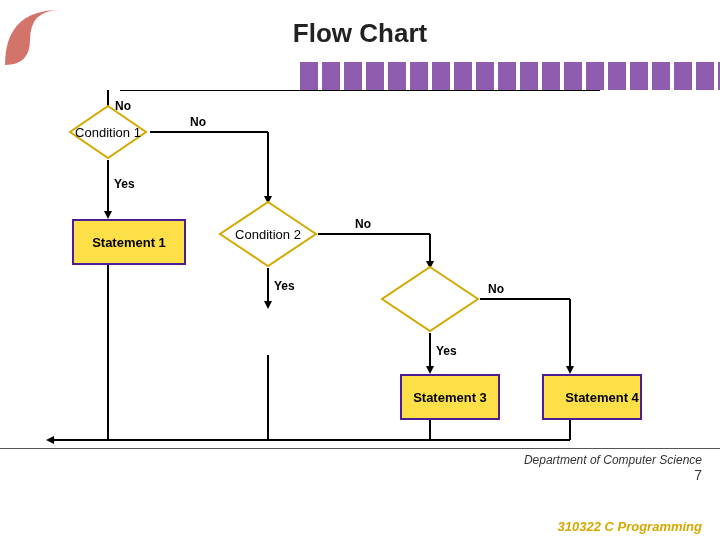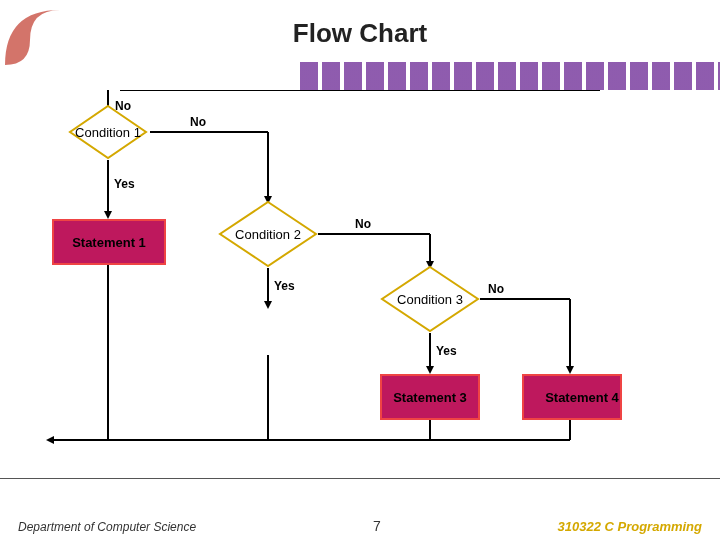--- a/index.html
+++ b/index.html
@@ -69,22 +69,23 @@
       display: flex;
       align-items: center;
       justify-content: center;
       font-size: 13px;
       font-weight: bold;
       color: #000;
     }
 
     
     .rect {
-      border: 2px solid #ef4444;
-      background: #be185d;
+      border: 2px solid #4c1d95;
+      background: #fde047;
+      margin-left: 20px;
     }
     .diamond-label {
       position: absolute;
       display: flex;
       align-items: center;
       justify-content: center;
       font-size: 13px;
       font-weight: normal;
       color: #000;
       transform: none;
@@ -95,20 +96,21 @@
     .footer {
       position: absolute;
       bottom: 0;
       left: 0;
       width: 720px;
       display: flex;
       justify-content: space-between;
       align-items: flex-end;
       padding: 4px 18px 6px 18px;
       border-top: 1.5px solid #555;
+      flex-direction: column;
     }
     .footer-left {
       font-size: 12px;
       color: #333;
       font-style: italic;
     }
     .footer-center {
       font-size: 14px;
       color: #333;
     }
@@ -202,21 +204,20 @@
     </svg>
   </div>
   <div class="diamond-label" style="left:218px; top:110px; width:100px; height:68px;">Condition 2</div>
 
 
   <div style="position:absolute; left:380px; top:175px; width:100px; height:68px;">
     <svg width="100" height="68">
       <polygon points="50,2 98,34 50,66 2,34" fill="white" stroke="#d4a800" stroke-width="2"></polygon>
     </svg>
   </div>
-  <div class="diamond-label" style="left:380px; top:175px; width:100px; height:68px;">Condition 3</div>
 
   <div class="shape rect" style="left:380px; top:284px; width:100px; height:46px;align-items:center;">
     <span>Statement 3</span>
   </div>
 
   <div class="shape rect" style="left:522px; top:284px; width:100px; height:46px;padding-left:20px;">
     <span>Statement 4</span>
   </div>
 
 </div>

